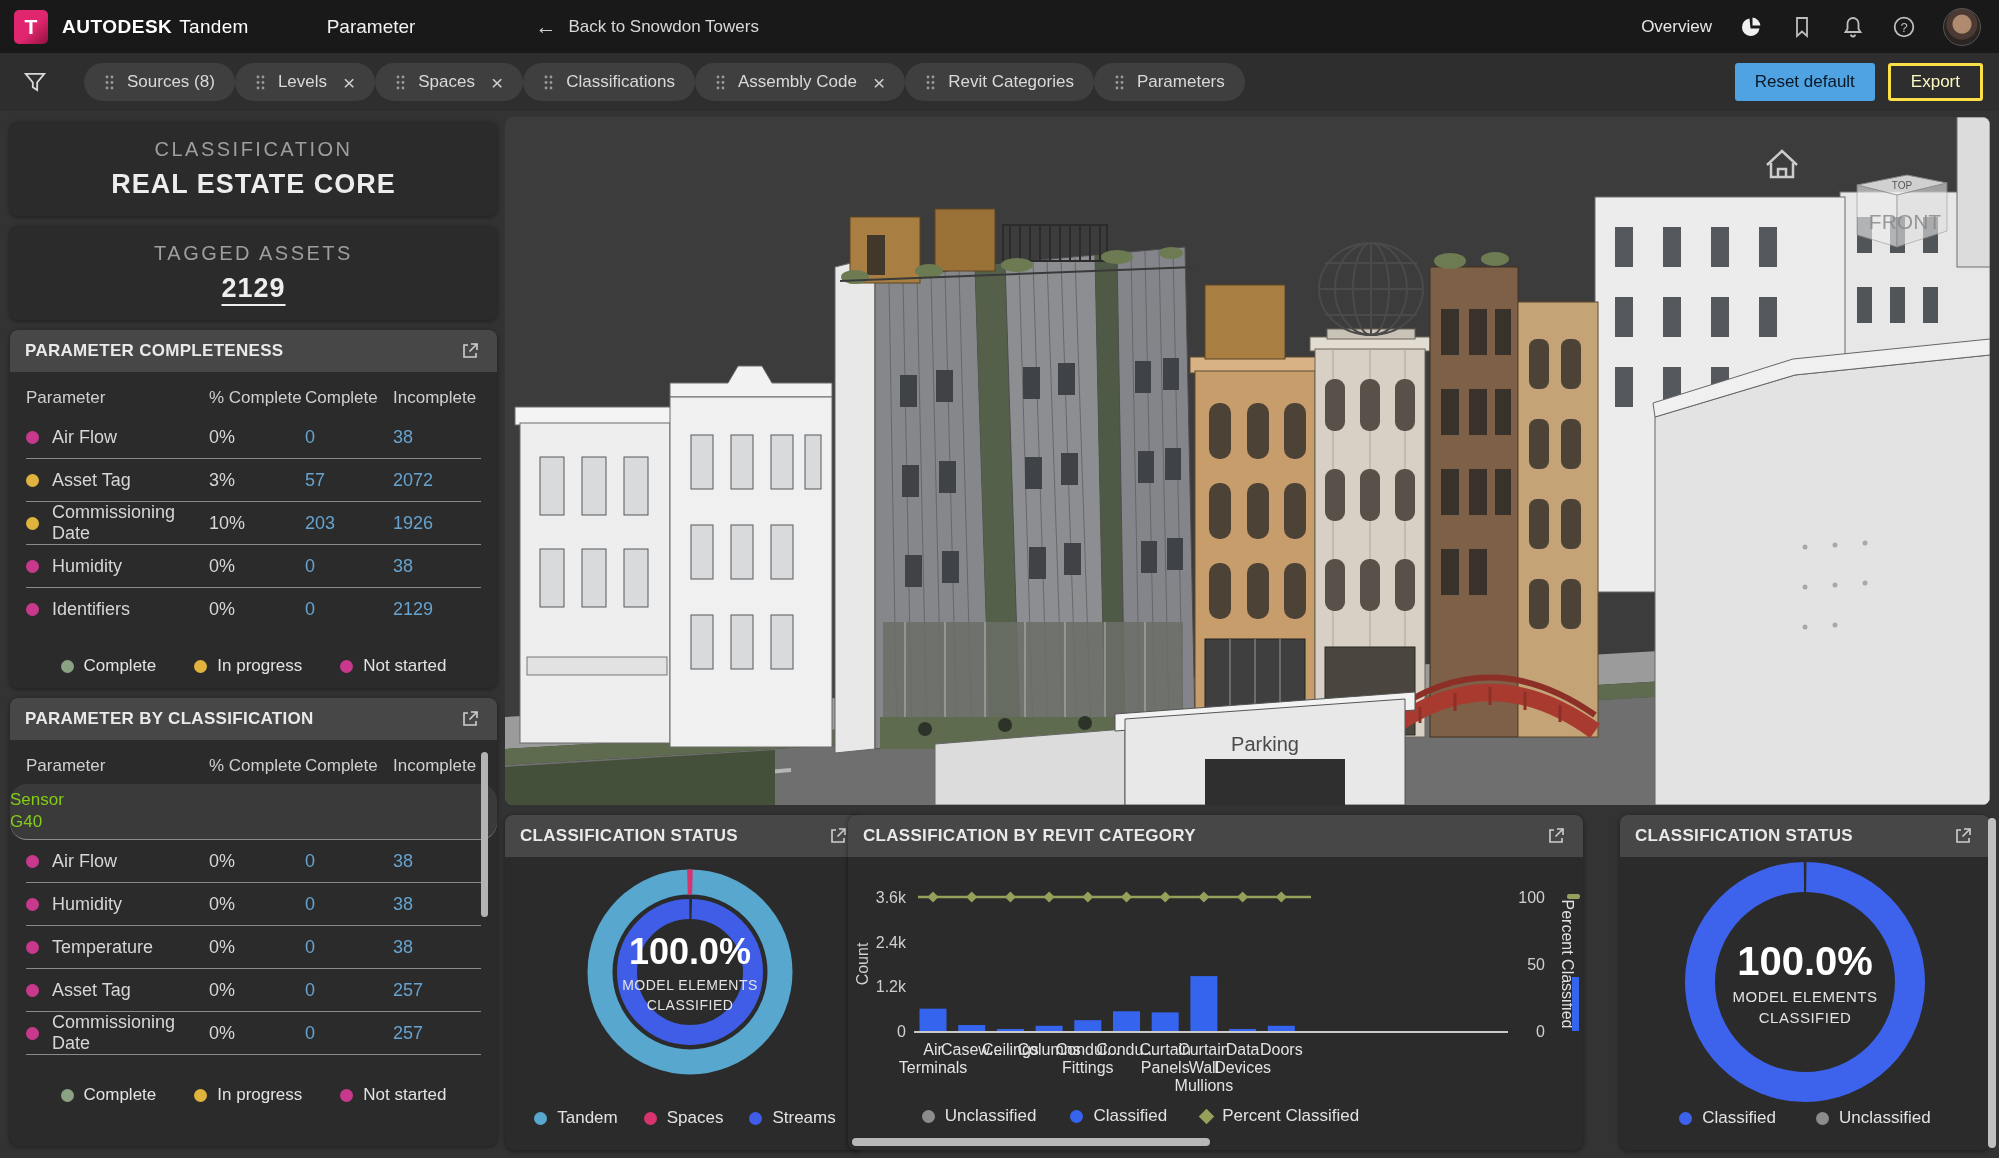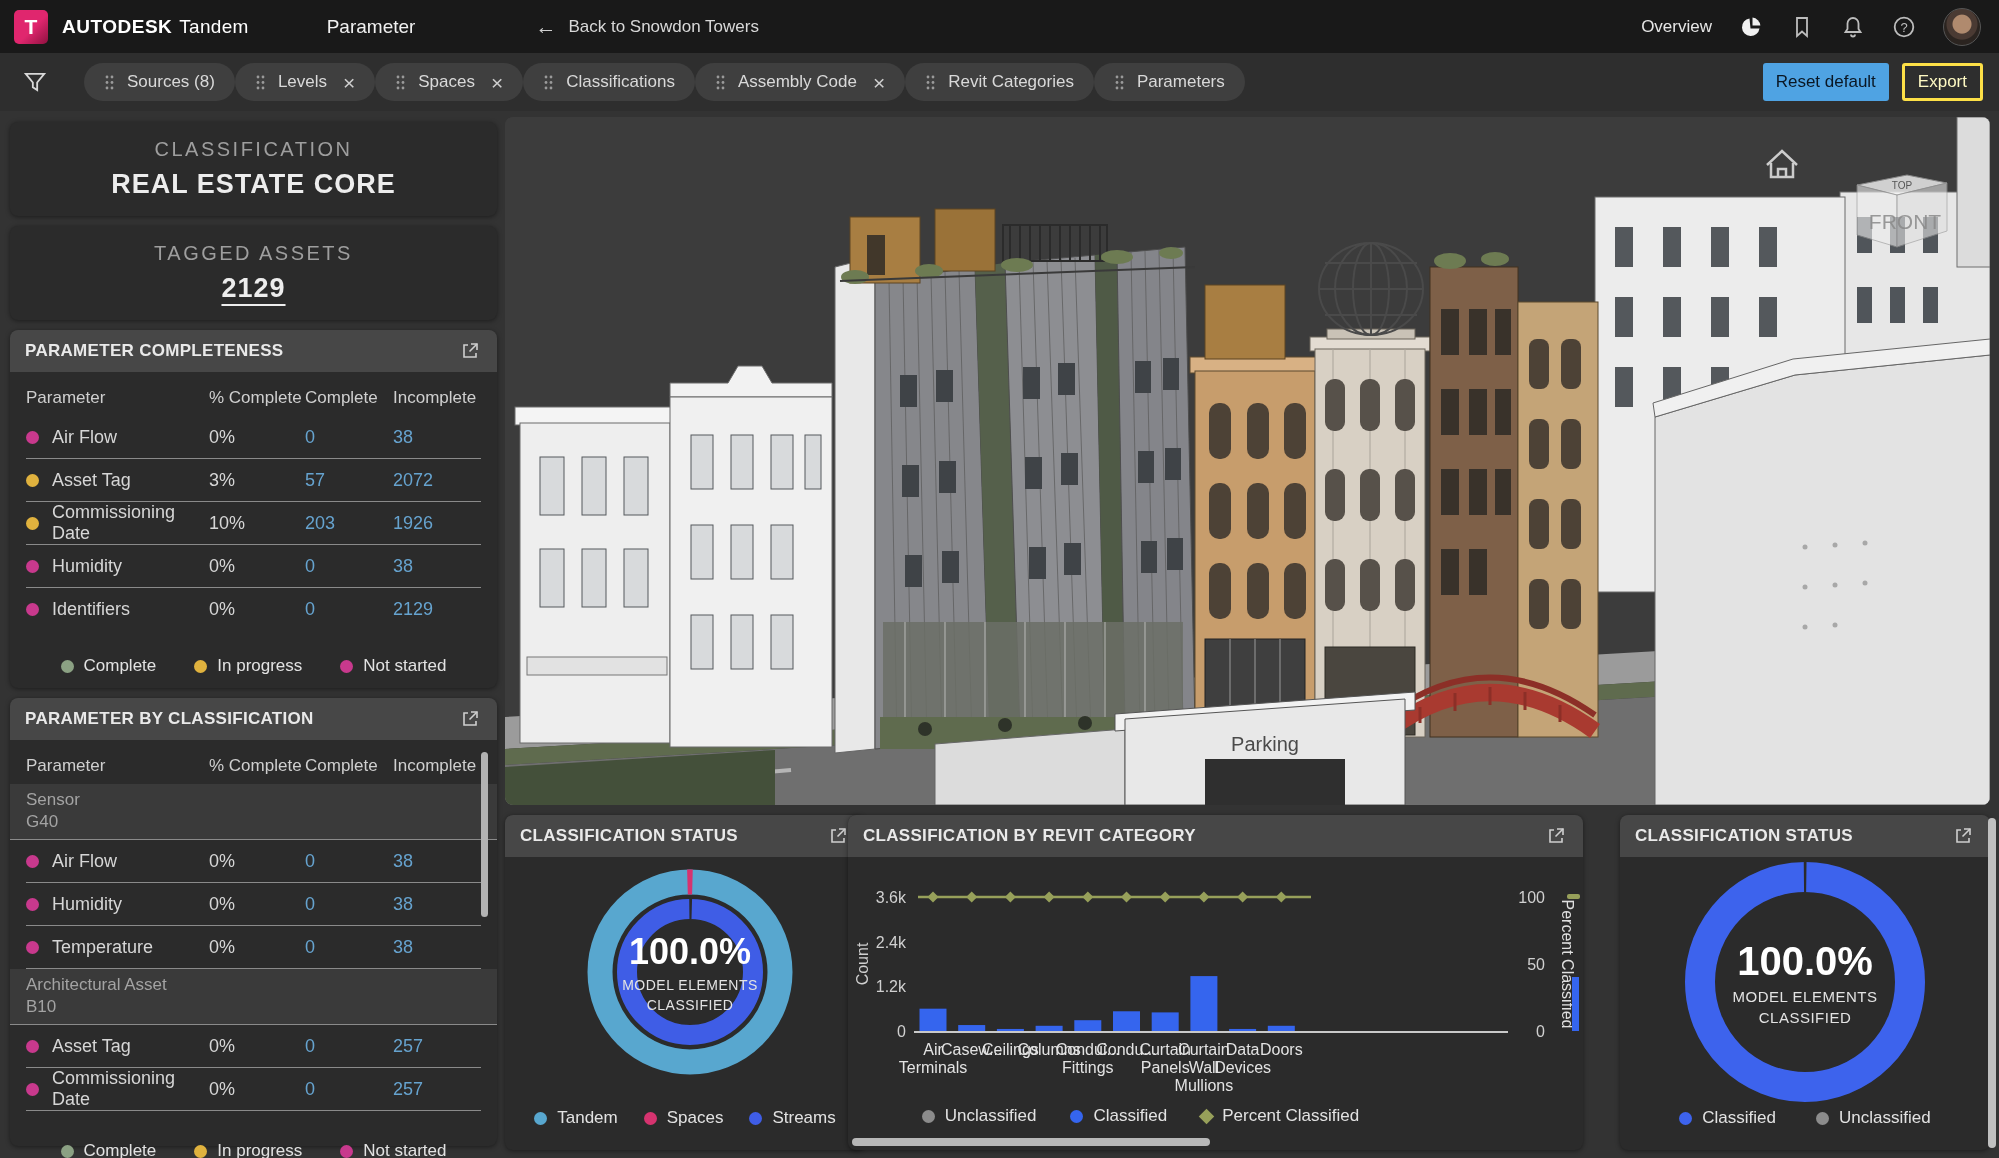--- a/index.html
+++ b/index.html
@@ -29,21 +29,21 @@
   
   .filterbar{position:absolute;left:0;top:53px;width:100%;height:58px;background:#2e2e2e;
              display:flex;align-items:center;padding:0 16px;box-sizing:border-box;z-index:29;}
   .funnel{margin:0 36px 0 6px;}
   .pills{display:flex;align-items:center;}
   .pill{height:38px;background:#3f3f3f;border-radius:19px;display:inline-flex;align-items:center;
         padding:0 20px;color:#d9d9d9;font-size:17px;gap:12px;white-space:nowrap;}
   .pill .x{font-size:21px;color:#cfcfcf;line-height:1;margin-left:4px;cursor:default;}
   .fb-right{margin-left:auto;display:flex;gap:13px;}
   .btn{height:38px;border-radius:3px;font-size:17px;display:inline-flex;align-items:center;
-       padding:0 13px;box-sizing:border-box;border:none;}
+       padding:0 20px;box-sizing:border-box;border:none;}
   .btn-primary{background:#4FA3E3;color:#0a1724;}
   .btn-outline{background:transparent;border:3px solid #fde047;color:#fef9c3;}
 
   
   .card{position:absolute;left:10px;width:487px;background:#2b2b2b;border-radius:8px;
         box-shadow:0 1px 5px rgba(0,0,0,.45);}
   .card.center{display:flex;flex-direction:column;align-items:center;justify-content:center;}
   .card-title{font-size:20px;letter-spacing:2.5px;color:#9e9e9e;}
   .card-value{font-size:27px;font-weight:bold;color:#ededed;letter-spacing:1px;margin-top:8px;}
   .card-value.link{text-decoration:underline;text-underline-offset:7px;cursor:pointer;}
@@ -52,22 +52,22 @@
   .widget-header .t{font-weight:bold;font-size:17px;color:#e9e9e9;letter-spacing:.3px;}
   .ext-btn{margin-left:auto;width:24px;height:24px;display:flex;align-items:center;justify-content:center;cursor:pointer;}
   .tbl{padding:8px 16px 0 16px;}
   .trow{display:grid;grid-template-columns:1fr 96px 88px 88px;align-items:center;height:42px;
         border-bottom:1px solid #8a8a8a;font-size:18px;color:#d6d6d6;}
   .trow.last{border-bottom:none;}
   .thead{height:36px;border-bottom:none;color:#cfcfcf;font-size:17px;}
   .pname{display:flex;align-items:center;}
   .dot{width:13px;height:13px;border-radius:50%;display:inline-block;margin-right:13px;flex:none;}
   .num{color:#66A3CF;cursor:pointer;}
-  .group-row{background:#3a3a3a;margin:0 -16px;padding:5px 16px 6px 16px;font-size:17px;
-             color:#a3a3a3;line-height:1.3;border-bottom:1px solid #8a8a8a;}
+  .group-row{background:#3a3a3a;margin:0 -16px;padding:5px 16px 6px 0;font-size:17px;
+             color:#84cc16;line-height:1.3;border-bottom:1px solid #8a8a8a;border-radius:17px;}
   .legend-row{display:flex;justify-content:center;gap:38px;font-size:17px;color:#e2e2e2;align-items:center;}
   .legend-row .li{display:flex;align-items:center;gap:10px;}
   .vscroll{position:absolute;width:7px;background:#b3b3b3;border-radius:4px;cursor:pointer;}
 
   
   .viewport{position:absolute;left:505px;top:117px;width:1485px;height:688px;border-radius:8px;
             overflow:hidden;background:#3c3c3c;}
 
   
   .widget{position:absolute;top:815px;height:335px;background:#2b2b2b;border-radius:8px;
@@ -372,24 +372,20 @@
         <span class="num">38</span>
       </div>
       <div class="trow">
         <span class="pname">
             <i class="dot" style="background-color: rgb(200, 57, 141);"></i>
             <span>Temperature</span>
           </span>
         <span>0%</span>
         <span class="num">0</span>
         <span class="num">38</span>
-      </div>
-      <div class="group-row">
-        <div>Architectural Asset</div>
-        <div>B10</div>
       </div>
       <div class="trow">
         <span class="pname">
             <i class="dot" style="background-color: rgb(200, 57, 141);"></i>
             <span>Asset Tag</span>
           </span>
         <span>0%</span>
         <span class="num">0</span>
         <span class="num">257</span>
       </div>

